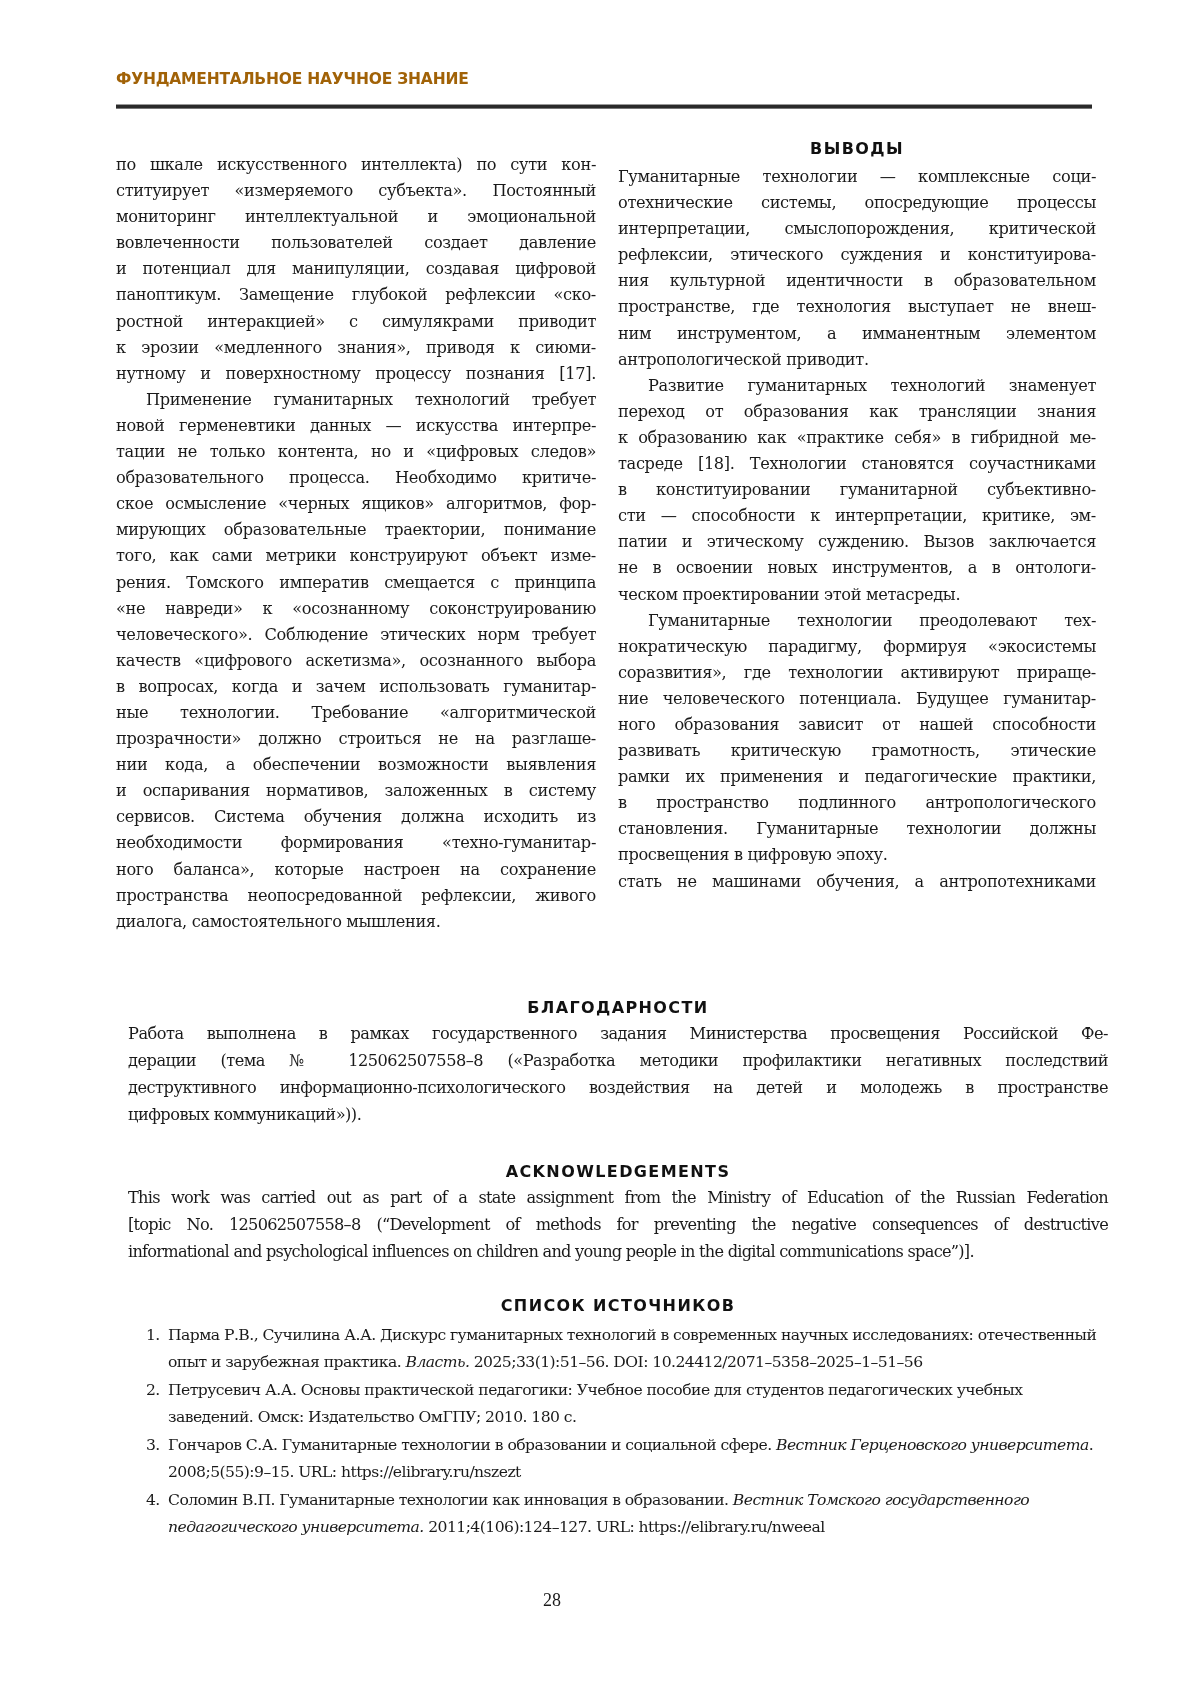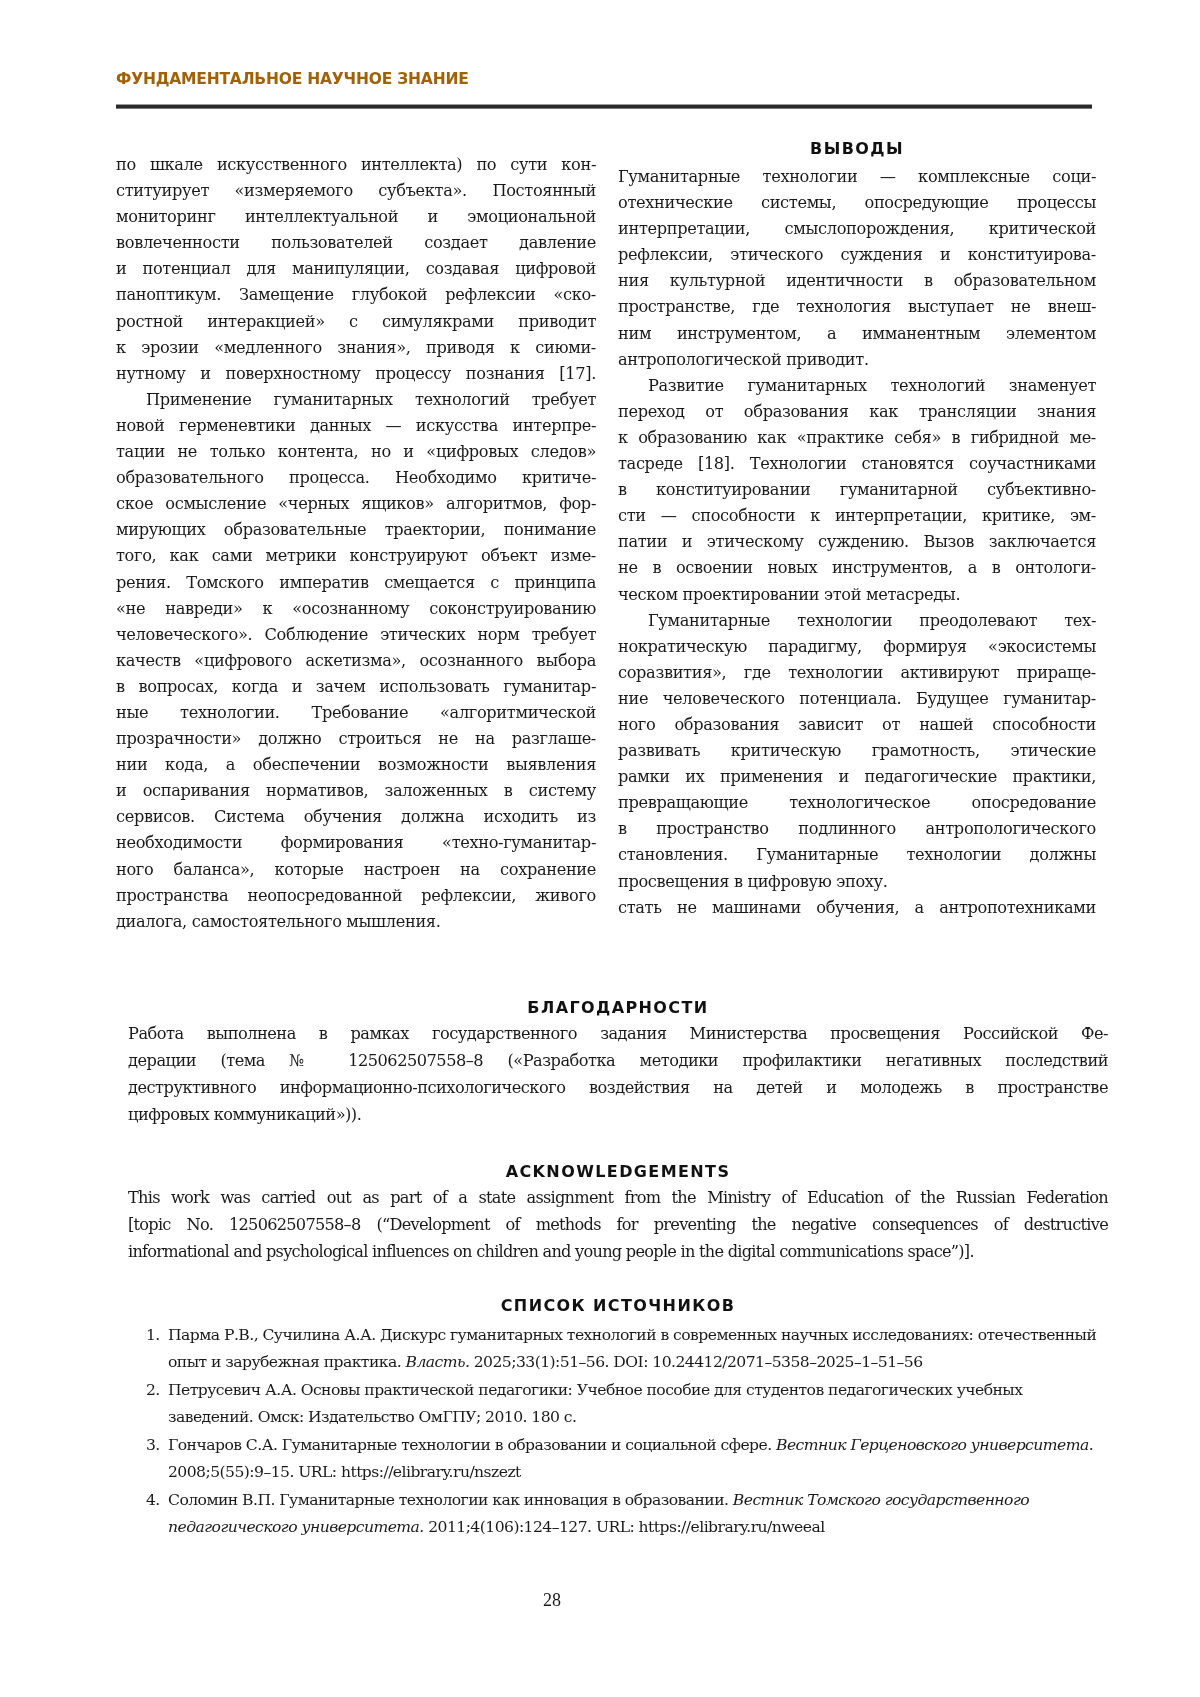--- a/index.html
+++ b/index.html
@@ -121,21 +121,20 @@
     <span class="line last">ческом проектировании этой метасреды.</span>
   </p>
   <p>
     <span class="line indent">Гуманитарные технологии преодолевают тех-</span>
     <span class="line">нократическую парадигму, формируя «экосистемы</span>
     <span class="line">соразвития», где технологии активируют прираще-</span>
     <span class="line">ние человеческого потенциала. Будущее гуманитар-</span>
     <span class="line">ного образования зависит от нашей способности</span>
     <span class="line">развивать критическую грамотность, этические</span>
     <span class="line">рамки их применения и педагогические практики,</span>
-    <span class="line">превращающие технологическое опосредование</span>
     <span class="line">в пространство подлинного антропологического</span>
     <span class="line">становления. Гуманитарные технологии должны</span>
     <span class="line last">просвещения в цифровую эпоху.</span>
     <span class="line">стать не машинами обучения, а антропотехниками</span>
   </p>
 </div>
 
 <div class="block ack-ru">
   <h2 class="sec-title">БЛАГОДАРНОСТИ</h2>
   <div class="body">

